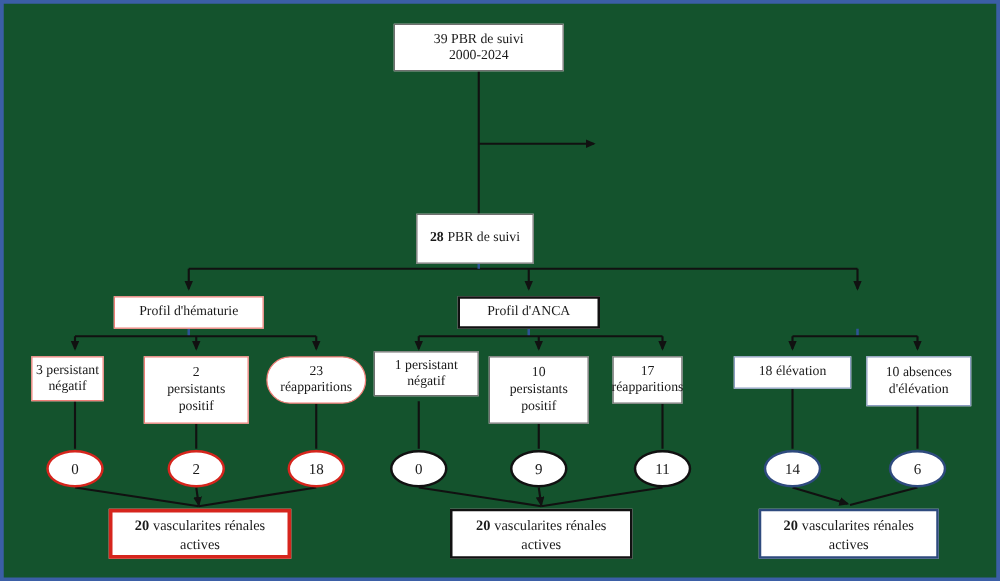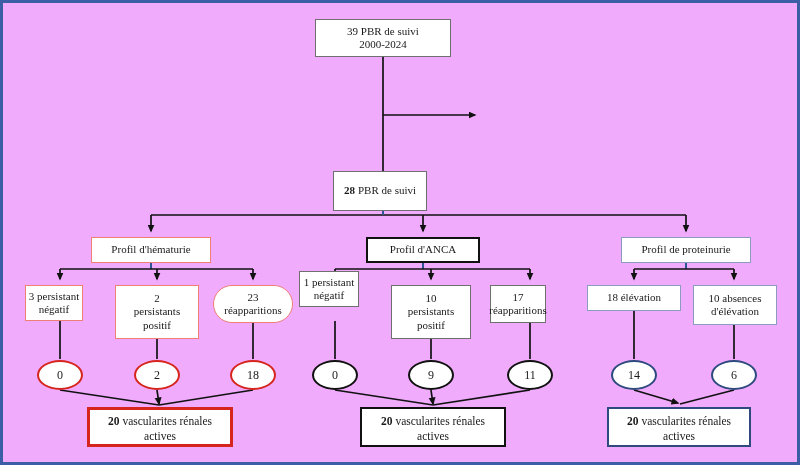--- a/index.html
+++ b/index.html
@@ -1,18 +1,18 @@
 <!DOCTYPE html>
 <html><head>
 <meta charset="utf-8">
 <style>
   html,body{margin:0;padding:0;background:#fff;}
   .frame{
     position:relative;width:800px;height:465px;box-sizing:border-box;
-    border:3px solid #3b5ea6;background:#f0abfc;overflow:hidden;
+    border:3px solid #3b5ea6;background:#14532d;overflow:hidden;
     font-family:"Liberation Serif", serif;color:#1a1a1a;
   }
   .lines{position:absolute;left:0;top:0;width:800px;height:465px;}
   .node{
     position:absolute;box-sizing:border-box;background:#fff;
     display:flex;align-items:center;justify-content:center;
     text-align:center;font-size:11px;line-height:1.22;
   }
   .pre{white-space:pre-line;}
   .gray-border{border:1px solid #6f6f6f;}
@@ -99,31 +99,30 @@
 
 
   <div class="node gray-border" style="left:330px;top:168px;width:94px;height:40px;">
     <span style="display:block;">
       <span class="bold">28</span><span>PBR de suivi</span>
     </span>
   </div>
 
   <div class="node salmon-border" style="left:88px;top:234px;width:120px;height:26px;">Profil d'hématurie</div>
   <div class="node black-thick" style="left:363px;top:234px;width:114px;height:26px;">Profil d'ANCA</div>
-  <div class="node bluegray-border" style="left:618px;top:234px;width:130px;height:26px;">Profil de proteinurie</div>
 
   <div class="node salmon-border pre" style="left:22px;top:282px;width:58px;height:36px;">3 persistant
 négatif</div>
   <div class="node salmon-border pre" style="left:112px;top:282px;width:84px;height:54px;">2
 persistants
 positif</div>
   <div class="node salmon-border pre" style="left:210px;top:282px;width:80px;height:38px;border-radius:19px;">23
 réapparitions</div>
 
-  <div class="node gray-border pre" style="left:296px;top:268px;width:60px;height:36px;">1 persistant
+  <div class="node gray-border pre" style="left:296px;top:278px;width:84px;height:36px;">1 persistant
 négatif</div>
   <div class="node gray-border pre" style="left:388px;top:282px;width:80px;height:54px;">10
 persistants
 positif</div>
   <div class="node gray-border pre" style="left:487px;top:282px;width:56px;height:38px;">17
 réapparitions</div>
 
   <div class="node bluegray-border pre" style="left:584px;top:282px;width:94px;height:26px;">18 élévation</div>
   <div class="node bluegray-border pre" style="left:690px;top:282px;width:84px;height:40px;">10 absences
 d'élévation</div>

